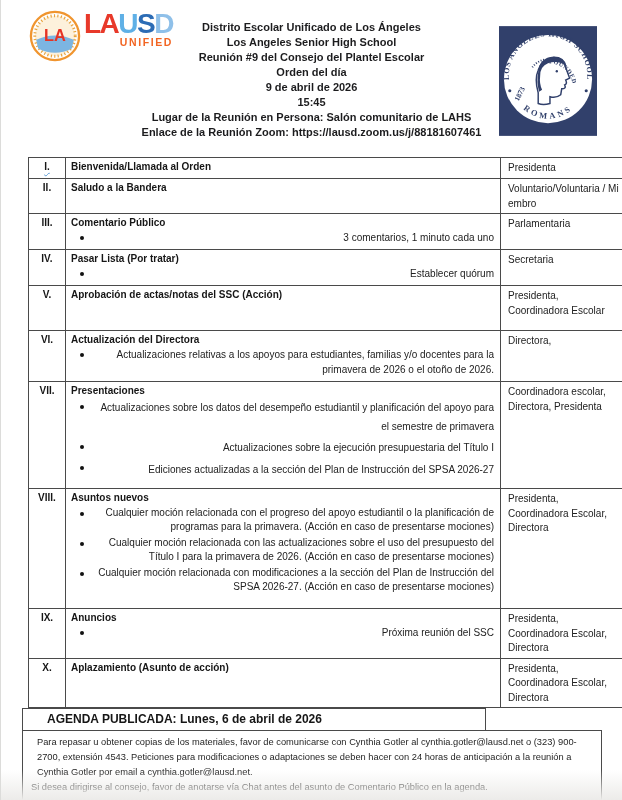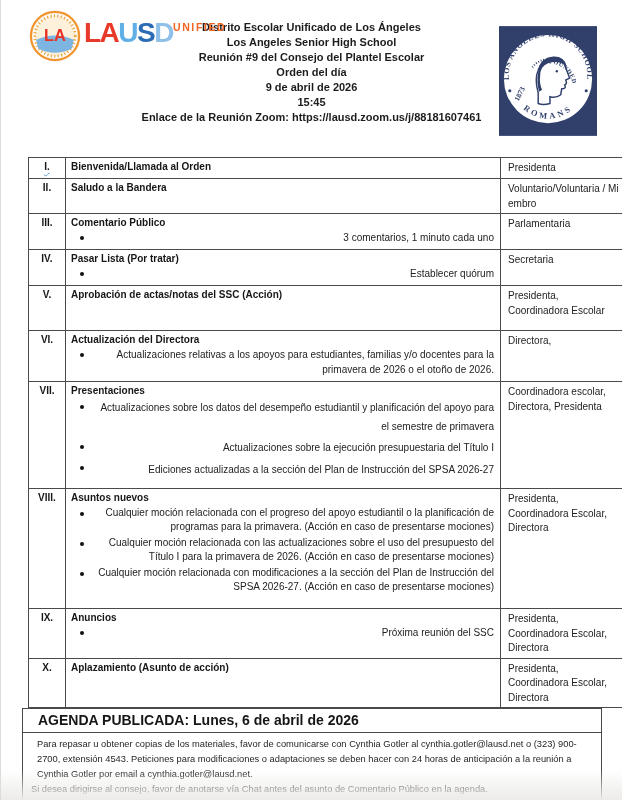--- a/index.html
+++ b/index.html
@@ -15,21 +15,21 @@
     pointer-events:none; z-index:3;
   }
 
   
   .header { position:relative; padding-top:20px; height:135px; box-sizing:content-box; }
   .hblock { text-align:center; font-weight:bold; font-size:11px; line-height:15px; }
   .hline { white-space:nowrap; }
   .id-num { color:#4f7396; }
 
   .lausd-logo { position:absolute; left:28px; top:10px; display:flex; align-items:flex-start; gap:3px; z-index:1; }
-  .logo-text { display:flex; flex-direction:row; margin-top:11px; }
+  .logo-text { display:flex; flex-direction:column; margin-top:2px; }
   .wordmark { font-weight:bold; font-size:28px; line-height:24px; letter-spacing:-1.5px; }
   .unified { font-weight:bold; font-size:10.5px; color:#f26522; letter-spacing:1.6px; margin-top:0px;text-align:right; }
 
   .seal { position:absolute; right:25px; top:26px; z-index:1; }
 
   
   table.agenda { border-collapse:collapse; table-layout:fixed; width:569px; margin:2px 0 0 27px; font-size:10px; color:#222; }
   table.agenda td { border:1px solid #4a4a4a; vertical-align:top; }
   td.col-num { width:34px; text-align:center; font-weight:bold; padding-top:3px; color:#161616; }
   td.col-item { width:423px; padding:3px 6px 2px 5px; }
@@ -38,23 +38,23 @@
   ul.bullets { margin:1px 0 0 0; padding:0; list-style:none; line-height:1.5; }
   ul.bullets li { position:relative; padding-left:21px; margin:2px 0;text-align:right; }
   ul.bullets li::before { content:""; position:absolute; left:9px; top:0.55em; width:4px; height:4px; border-radius:50%; background:#111; }
   ul.bullets.loose { line-height:1.85; } ul.bullets.loose li { margin:3px 0; }
   ul.bullets.tight { line-height:1.35; } ul.bullets.tight li { margin:3px 0; }
   td.breakall { word-break:break-all; }
   .squiggle { text-decoration:underline wavy #5b9bd5 1px; text-underline-offset:2px; }
 
   
   .published {
-    margin:0 0 0 21px; width:580px; box-sizing:border-box;
-    border:1px solid #4a4a4a; font-weight:bold; font-size:14px;
-    padding:3px 8px 4px 15px; color:#161616;
+    margin:0 0 0 21px; width:464px; box-sizing:border-box;
+    border:1px solid #4a4a4a; font-weight:bold; font-size:12px;
+    padding:3px 8px 4px 24px; color:#161616;
   }
   .footer-box {
     margin:-1px 0 0 21px; width:580px; box-sizing:border-box;
     border:1px solid #4a4a4a; font-size:9.3px; line-height:1.62;
     padding:4px 10px 5px 8px; color:#1f1f1f;
   }
   .footer-box p { margin:0; }
   .footer-box p.p1 { padding-left:6px; }
 </style>
 </head>
@@ -77,20 +77,21 @@
       </div>
     </div>
 
     <div class="hblock">
       <div class="hline">Distrito Escolar Unificado de Los Ángeles</div>
       <div class="hline">Los Angeles Senior High School</div>
       <div class="hline">Reunión #9 del Consejo del Plantel Escolar</div>
       <div class="hline">Orden del día</div>
       <div class="hline">9 de abril de 2026</div>
       <div class="hline">15:45</div>
+      <div class="hline">Lugar de la Reunión en Persona: Salón comunitario de LAHS</div>
       <div class="hline">Enlace de la Reunión Zoom: https://lausd.zoom.us/j/88181607461</div>
     </div>
 
     <div class="seal">
       <svg width="98" height="110" viewBox="0 0 100 112">
         <rect x="0" y="0" width="100" height="112" fill="#31406b"></rect>
         <circle cx="50" cy="54" r="45" fill="#ffffff"></circle>
         <defs>
           <path id="arcTop" d="M 12 63 A 40 40 0 1 1 88 63"></path>
           <path id="arcFound" d="M 50 38 A 24 24 0 0 1 75 60"></path>

